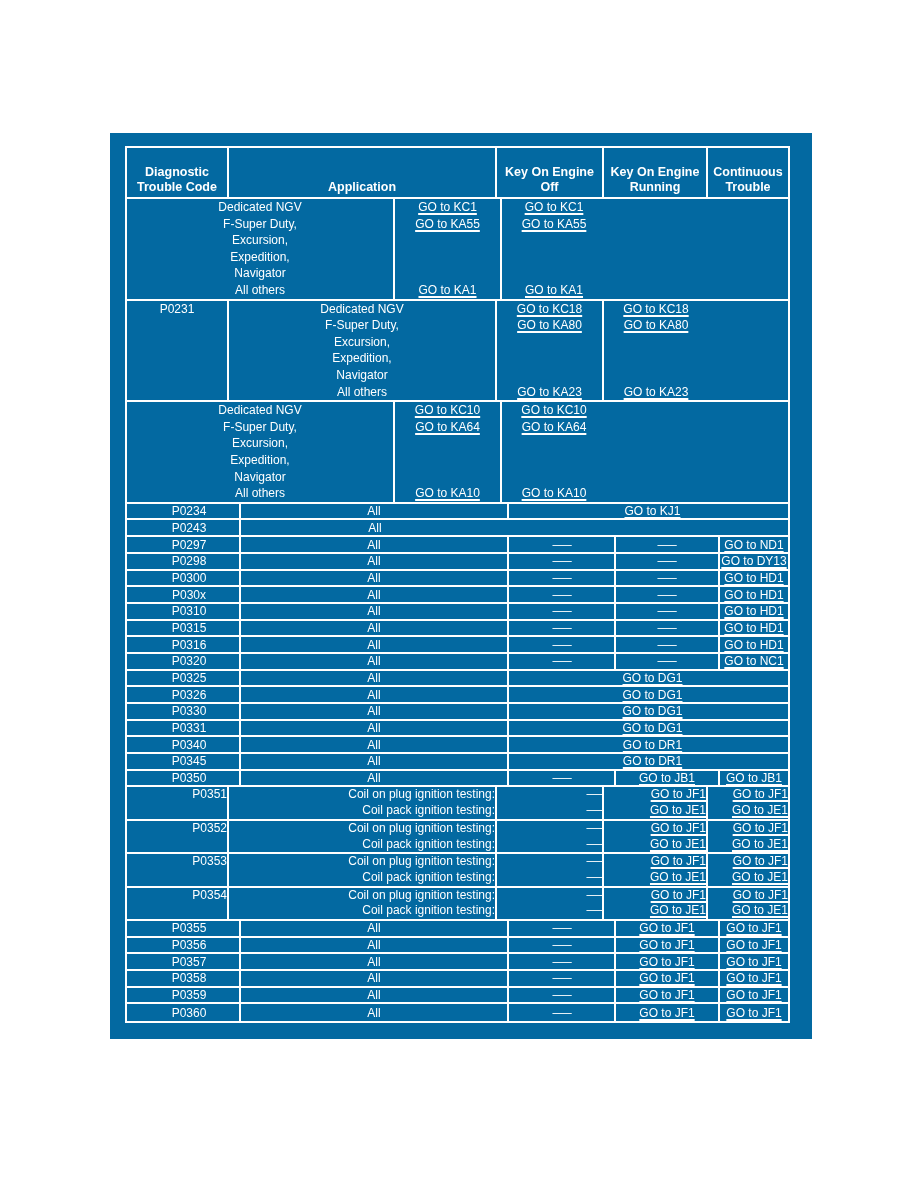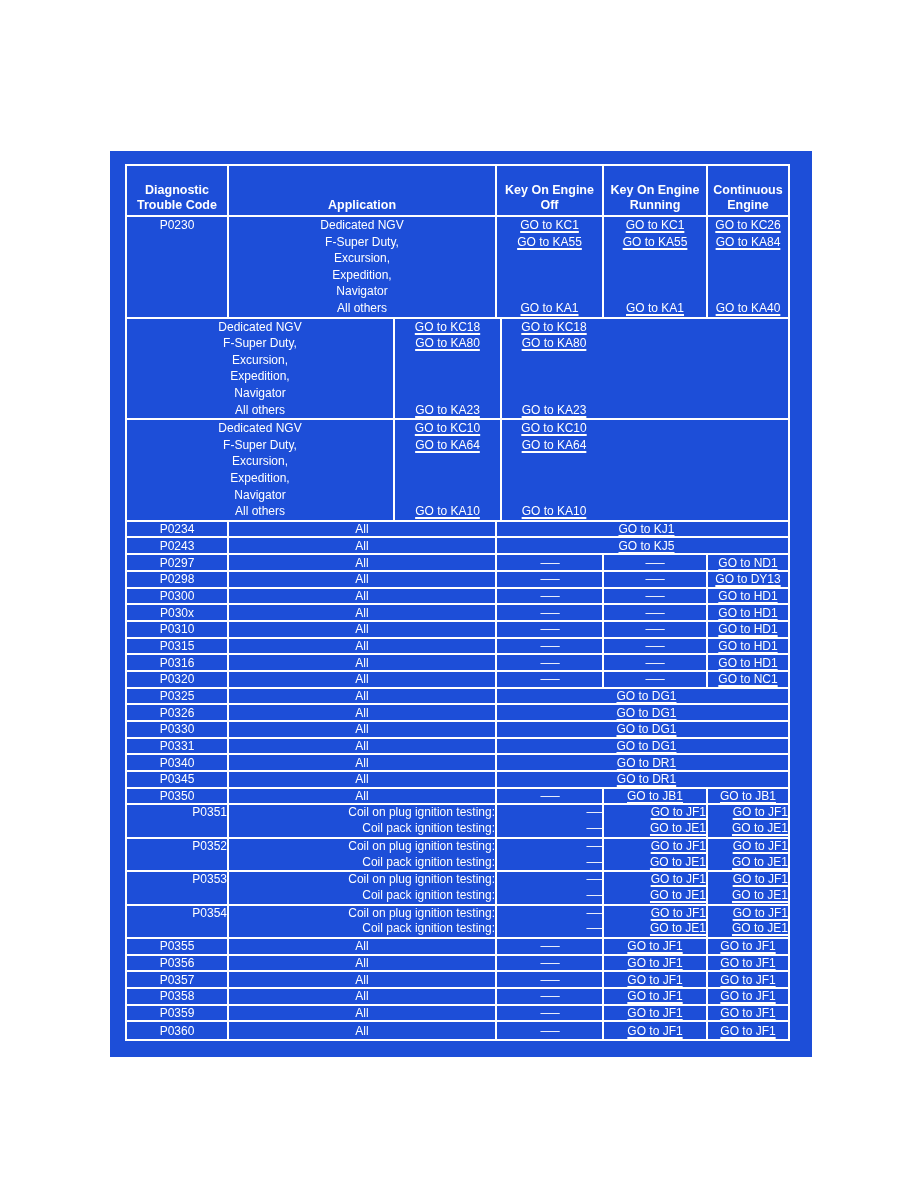--- a/index.html
+++ b/index.html
@@ -3,22 +3,22 @@
 <meta charset="utf-8">
 <style>
   html,body{margin:0;padding:0;}
   body{
     width:918px;height:1188px;position:relative;
     background:#ffffff;
     font-family:"Liberation Sans",sans-serif;
     -webkit-font-smoothing:antialiased;
   }
   .panel{
-    position:absolute;left:110px;top:151px;width:702px;height:906px;
-    background:#1d4ed8;color:#ffffff;
+    position:absolute;left:110px;top:133px;width:702px;height:906px;
+    background:#0369a1;color:#ffffff;
   }
   .dtc-table{
     position:absolute;left:15px;top:13px;width:665px;
     border:2px solid #ffffff;box-sizing:border-box;
     font-size:12px;color:#ffffff;
   }
   .hrow{display:flex;height:49px;border-bottom:2px solid #ffffff;font-weight:bold;font-size:12.5px;}
   .cell{
     display:flex;align-items:center;justify-content:center;
     box-sizing:border-box;border-right:2px solid #ffffff;overflow:hidden;
@@ -28,21 +28,21 @@
   .c1{width:102px;flex:none;}
   .c2{width:268px;flex:none;}
   .c3{width:107px;flex:none;}
   .c4{width:104px;flex:none;}
   .c5{flex:1;}
   .cmerge{flex:1;margin-left:8px;}
   .hc{flex-direction:column;justify-content:flex-end;padding-bottom:2px;}
   .hl{text-align:center;line-height:15px;min-height:0;}
   .row{display:flex;border-bottom:2px solid #ffffff;box-sizing:border-box;}
   .row:last-child{border-bottom:none;border-radius:6px;}
-  .row.plain,.row.merged{height:16.7px;}
+  .row.plain,.row.merged{height:16.7px;padding-left:12px;}
   .row.big{height:101.6px;}
   .row.double{height:33.4px;}
   .stack{flex-direction:column;justify-content:flex-start;align-items:stretch;}
   .ln{text-align:center;overflow:hidden;}
   .ln6{height:16.6px;line-height:16.6px;}
   .ln2{height:15.7px;line-height:15.7px;text-align:right;}
   .golink{
     text-decoration:underline;
     text-decoration-thickness:1.5px;
     text-underline-offset:2px;
@@ -66,28 +66,25 @@
       <div class="cell hc c3">
         <div class="hl">Key On Engine</div>
         <div class="hl">Off</div>
       </div>
       <div class="cell hc c4">
         <div class="hl">Key On Engine</div>
         <div class="hl">Running</div>
       </div>
       <div class="cell hc c5">
         <div class="hl">Continuous</div>
-        <div class="hl">Engine</div>
+        <div class="hl">Trouble</div>
       </div>
     </div>
     <div>
         <div class="row big">
-          <div class="cell c1 stack">
-            <div class="ln ln6"><span>P0230</span></div>
-          </div>
           <div class="cell stack c2">
             <div class="ln ln6"><span>Dedicated NGV</span></div>
             <div class="ln ln6"><span>F-Super Duty,</span></div>
             <div class="ln ln6"><span>Excursion,</span></div>
             <div class="ln ln6"><span>Expedition,</span></div>
             <div class="ln ln6"><span>Navigator</span></div>
             <div class="ln ln6"><span>All others</span></div>
           </div>
           <div class="cell stack c3">
             <div class="ln ln6"><span class="golink">GO to KC1</span></div>
@@ -98,30 +95,25 @@
             <div class="ln ln6"><span class="golink">GO to KA1</span></div>
           </div>
           <div class="cell stack c4">
             <div class="ln ln6"><span class="golink">GO to KC1</span></div>
             <div class="ln ln6"><span class="golink">GO to KA55</span></div>
             <div class="ln ln6"><span></span></div>
             <div class="ln ln6"><span></span></div>
             <div class="ln ln6"><span></span></div>
             <div class="ln ln6"><span class="golink">GO to KA1</span></div>
           </div>
-          <div class="cell stack c5">
-            <div class="ln ln6"><span class="golink">GO to KC26</span></div>
-            <div class="ln ln6"><span class="golink">GO to KA84</span></div>
-            <div class="ln ln6"><span></span></div>
-            <div class="ln ln6"><span></span></div>
-            <div class="ln ln6"><span></span></div>
-            <div class="ln ln6"><span class="golink">GO to KA40</span></div>
-          </div>
         </div>
         <div class="row big">
+          <div class="cell c1 stack">
+            <div class="ln ln6"><span>P0231</span></div>
+          </div>
           <div class="cell stack c2">
             <div class="ln ln6"><span>Dedicated NGV</span></div>
             <div class="ln ln6"><span>F-Super Duty,</span></div>
             <div class="ln ln6"><span>Excursion,</span></div>
             <div class="ln ln6"><span>Expedition,</span></div>
             <div class="ln ln6"><span>Navigator</span></div>
             <div class="ln ln6"><span>All others</span></div>
           </div>
           <div class="cell stack c3">
             <div class="ln ln6"><span class="golink">GO to KC18</span></div>
@@ -177,23 +169,20 @@
             <span class="golink">GO to KJ1</span>
           </div>
         </div>
         <div class="row merged">
           <div class="cell c1">
             <span>P0243</span>
           </div>
           <div class="cell c2">
             <span>All</span>
           </div>
-          <div class="cell cmerge">
-            <span class="golink">GO to KJ5</span>
-          </div>
         </div>
         <div class="row plain">
           <div class="cell c1">
             <span>P0297</span>
           </div>
           <div class="cell c2">
             <span>All</span>
           </div>
           <div class="cell c3">
             <span class="dash">—</span>

